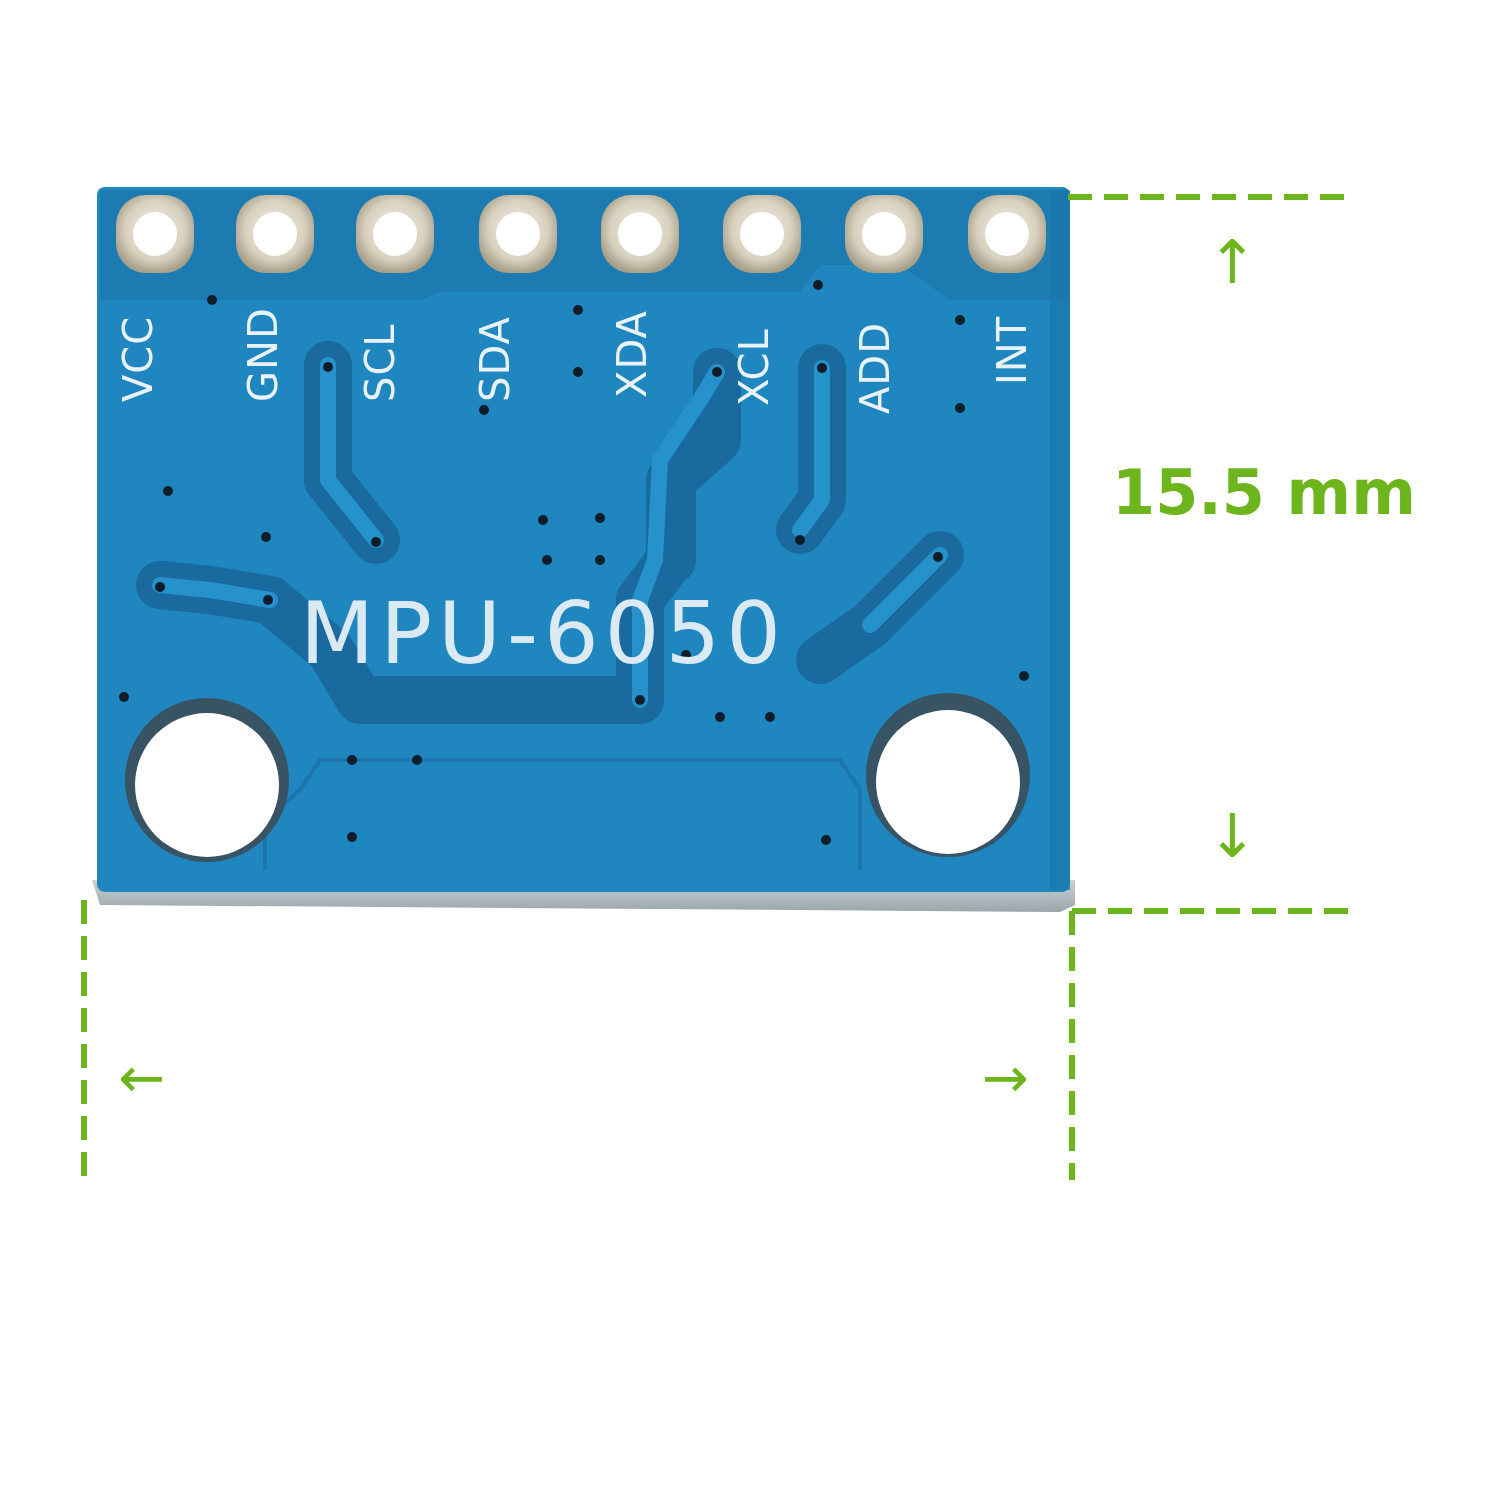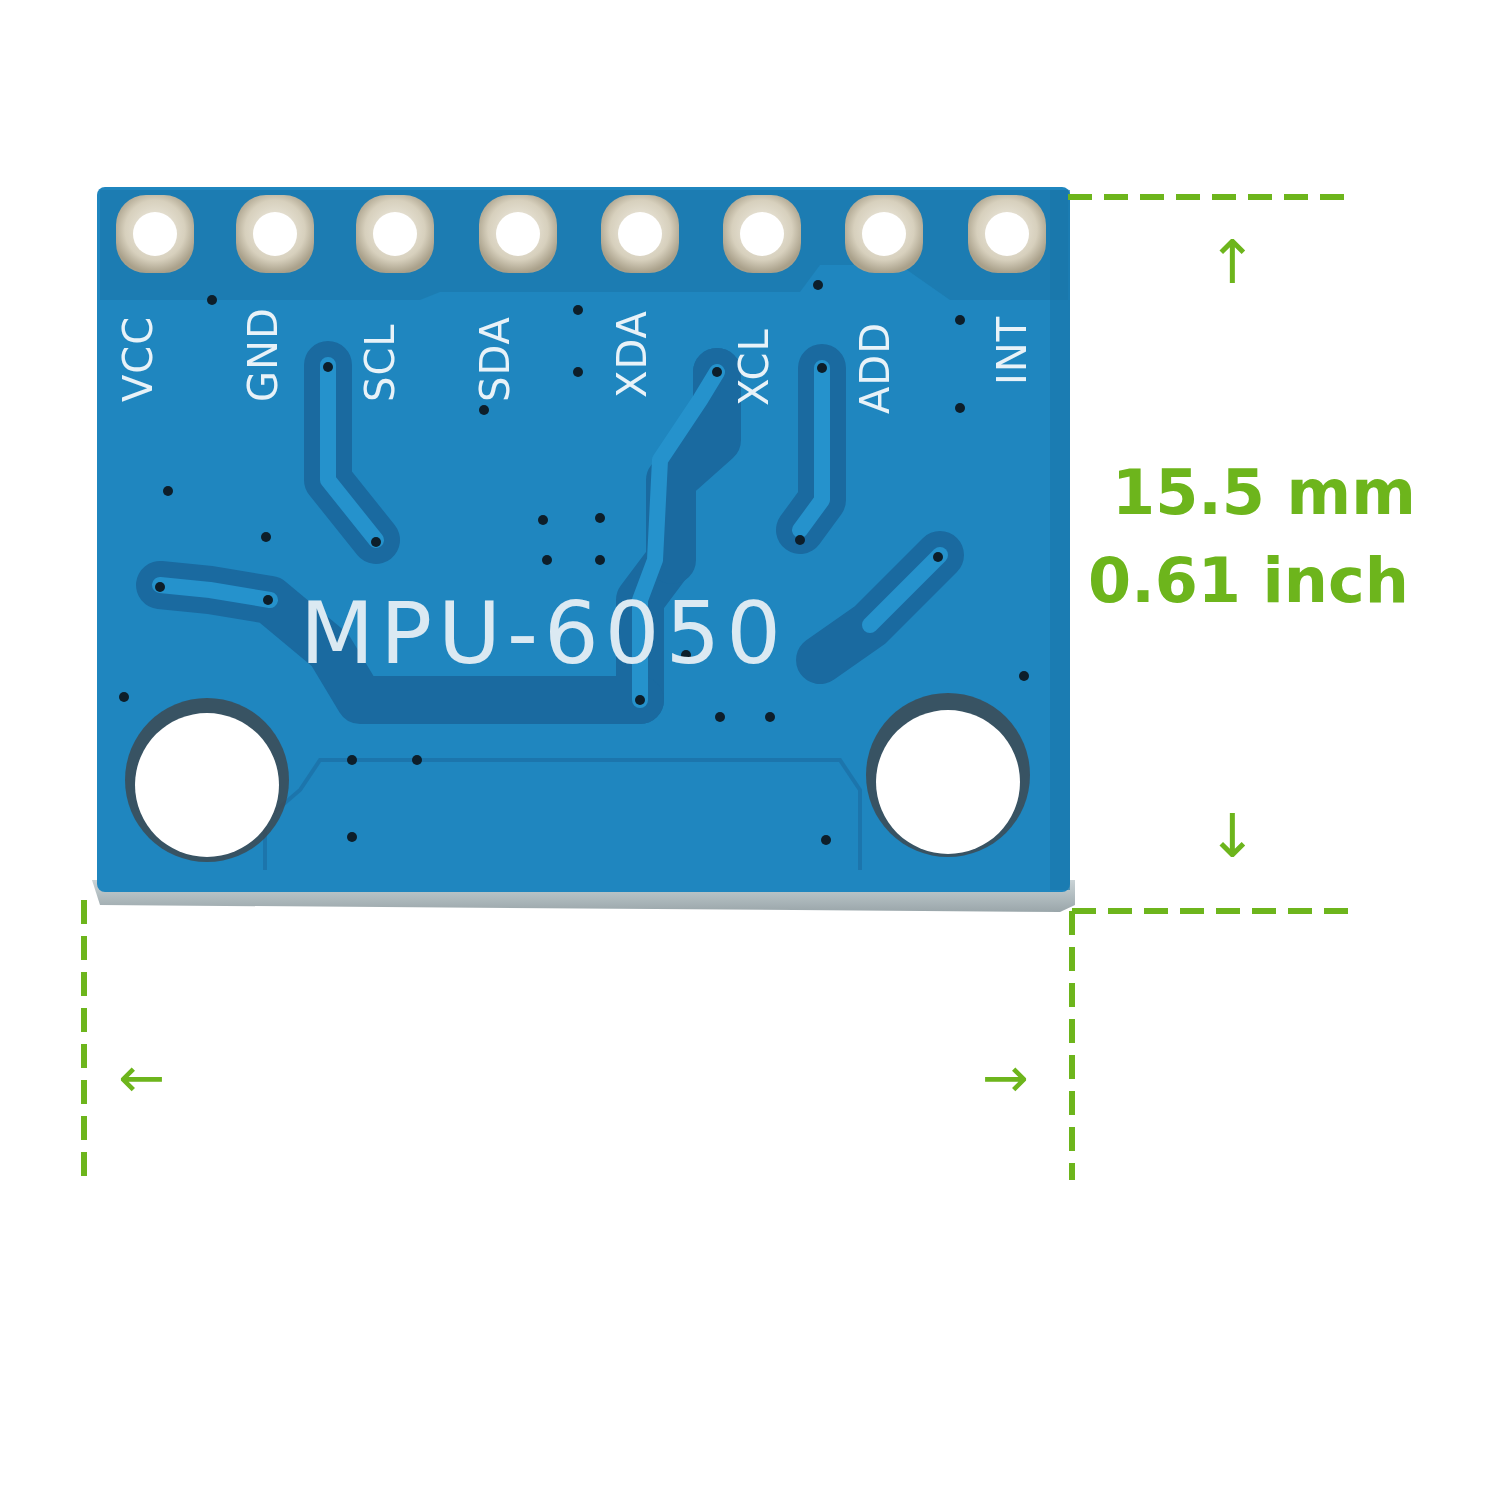--- a/index.html
+++ b/index.html
@@ -151,19 +151,18 @@
   <div class="pin-label" style="left:475px; top:402px;">SDA</div>
   <div class="pin-label" style="left:612px; top:398px;">XDA</div>
   <div class="pin-label" style="left:734px; top:406px;">XCL</div>
   <div class="pin-label" style="left:855px; top:414px;">ADD</div>
   <div class="pin-label" style="left:992px; top:385px;">INT</div>
 
   <div class="silk" style="left:300px; top:590px;">MPU-6050</div>
 
   <div class="dim-arrow" style="left:1207px; top:232px; font-size:60px;">↑</div>
   <div class="dim-text" style="left:1112px; top:462px; font-size:62px;">15.5 mm</div>
-  <div class="dim-text" style="left:1088px; top:550px; font-size:62px;">0.61 inch</div>
   <div class="dim-arrow" style="left:1207px; top:806px; font-size:60px;">↓</div>
 
   <div class="dim-arrow" style="left:118px; top:1050px; font-size:56px;">←</div>
   <div class="dim-arrow" style="left:982px; top:1050px; font-size:56px;">→</div>
 
 </div>
 
 </body></html>

